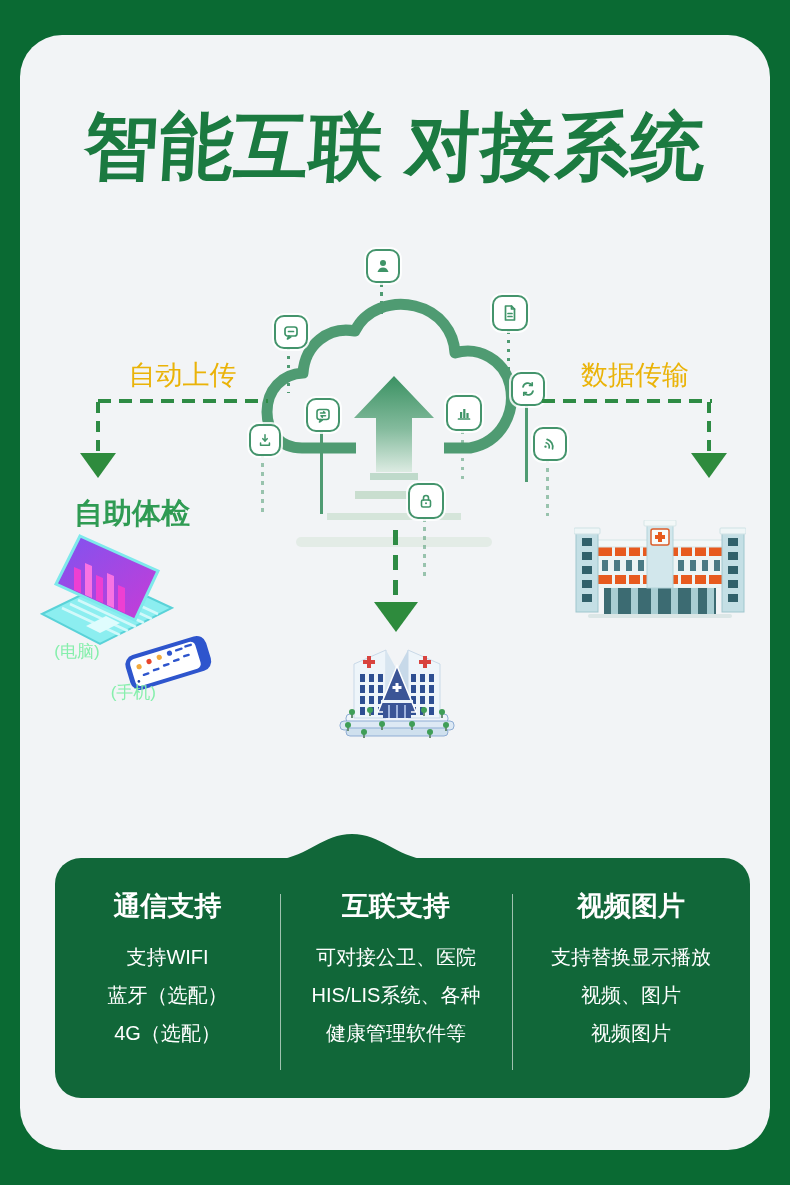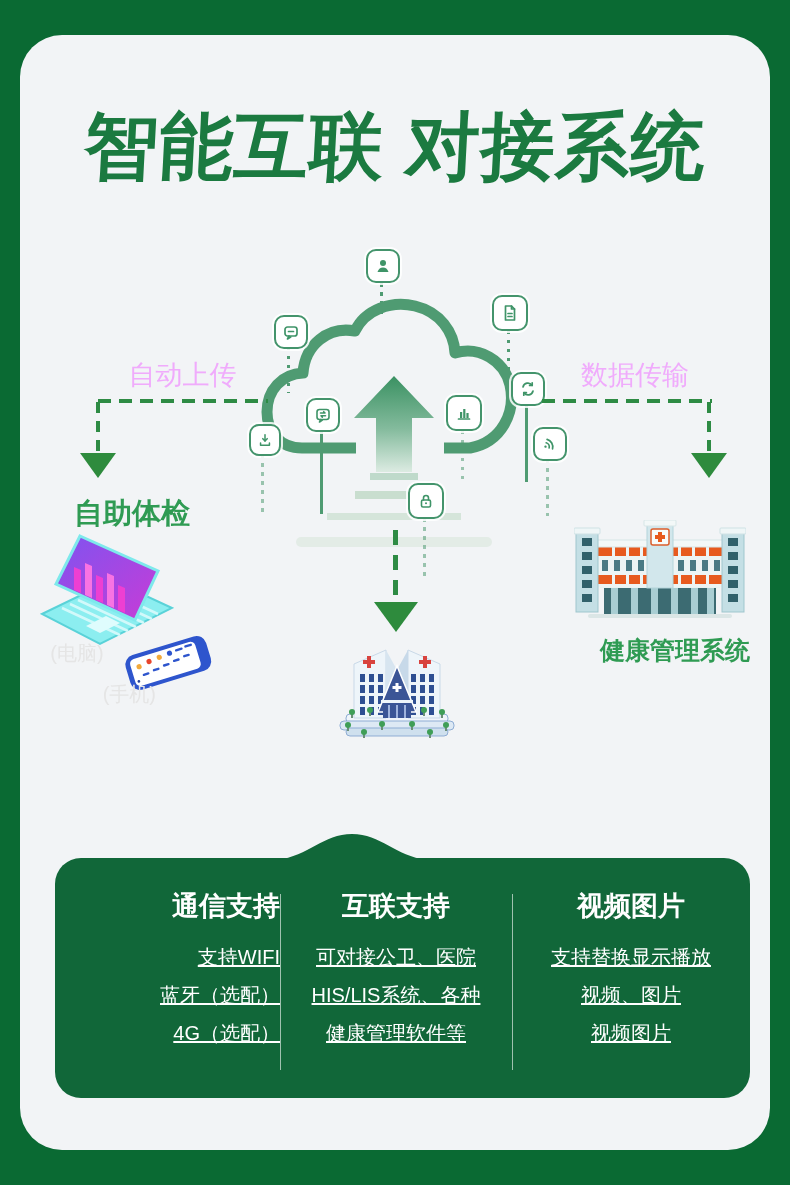--- a/index.html
+++ b/index.html
@@ -5,48 +5,48 @@
   html,body{margin:0;padding:0;background:#0a6a33;}
   #canvas{position:relative;width:790px;height:1185px;margin:0 auto;background:#0a6a33;overflow:hidden;
           font-family:"Liberation Sans","DejaVu Sans",sans-serif;}
   .abs{position:absolute;}
   
   #card{left:20px;top:35px;width:750px;height:1115px;border-radius:42px;background:#f2f4f6;}
   
   #page-title{left:0;right:0;top:98px;text-align:center;font-size:74px;font-weight:800;
               color:#1b7a40;letter-spacing:1px;transform:skewX(-3deg);white-space:nowrap;}
   
-  .flow-label{font-size:27px;color:#f0abfc;text-align:center;white-space:nowrap;}
+  .flow-label{font-size:27px;color:#eab308;text-align:center;white-space:nowrap;}
   
   .dash-h{height:4px;background:repeating-linear-gradient(90deg,#2e8b44 0 13px,transparent 13px 21px);}
   .dash-v{width:4px;background:repeating-linear-gradient(180deg,#2e8b44 0 11px,transparent 11px 19px);}
   .bigdash-v{width:5px;background:repeating-linear-gradient(180deg,#2e8b44 0 15px,transparent 15px 25px);}
   .dots-v{width:3px;background:repeating-linear-gradient(180deg,#4f9b72 0 3.5px,transparent 3.5px 9px);}
   .solid-v{width:3px;background:#4f9b72;}
   .fade{opacity:.55;}
   .tri-down{width:0;height:0;border-left:18px solid transparent;border-right:18px solid transparent;
             border-top:25px solid #2e8b3d;}
   .tri-down.big{border-left-width:22px;border-right-width:22px;border-top-width:30px;}
   
   .cicon{width:30px;height:30px;background:#fff;border:2px solid #44946c;border-radius:10px;
          display:flex;align-items:center;justify-content:center;box-shadow:0 0 0 2px rgba(255,255,255,.85);}
   .cicon svg{display:block;}
   
   .node-label{color:#2f9b53;font-weight:700;text-align:right;white-space:nowrap;}
-  .caption{font-size:20px;color:#e5e5e5;white-space:nowrap;}
+  .caption{font-size:17px;color:#86efac;white-space:nowrap;}
   
   #panel{left:55px;top:858px;width:695px;height:240px;border-radius:26px;background:#116739;}
   #panel .hump{position:absolute;left:222px;top:-26px;}
   #panel .divider{position:absolute;top:36px;height:176px;width:1px;background:rgba(255,255,255,.6);}
   #panel .d1{left:225px;} #panel .d2{left:457px;}
   #panel .cols{display:flex;padding-top:30px;}
   .col{text-align:center;color:#fff;}
-  .col.c1{flex:0 0 225px;text-align:right;} .col.c2{flex:0 0 232px;} .col.c3{flex:1;}
+  .col.c1{flex:0 0 225px;} .col.c2{flex:0 0 232px;} .col.c3{flex:1;}
   .col-title{font-size:27px;font-weight:700;margin-bottom:14px;}
-  .col-line{font-size:20px;line-height:38px;text-decoration:underline;}
+  .col-line{font-size:20px;line-height:38px;}
 </style>
 </head>
 <body>
 
 <div id="canvas">
   <div id="card" class="abs"></div>
 
   <div id="page-title" class="abs">智能互联 对接系统</div>
 
   <svg class="abs" style="left:250px;top:290px;" width="296" height="272" viewBox="0 0 296 272">
@@ -265,21 +265,20 @@
         <rect x="154" y="46" width="10" height="8"></rect>
         <rect x="154" y="60" width="10" height="8"></rect>
         <rect x="154" y="74" width="10" height="8"></rect>
       </g>
     <rect x="73" y="4" width="26" height="64" fill="#d2e7ec" stroke="#b4d4da"></rect>
     <rect x="70" y="0" width="32" height="6" rx="1" fill="#f3f8f8" stroke="#d7e6e7"></rect>
     <rect x="77" y="9" width="18" height="16" rx="2" fill="#f7fbfb" stroke="#db5f2c" stroke-width="1.5"></rect>
     <rect x="84" y="12" width="4" height="10" fill="#e75a1e"></rect>
       <rect x="81" y="15" width="10" height="4" fill="#e75a1e"></rect>
   </svg>
-  <div class="abs node-label" style="left:570px;top:634px;width:180px;font-size:25px;">健康管理系统</div>
 
   <div class="abs bigdash-v" style="left:393px;top:530px;height:72px;"></div>
   <div class="abs tri-down big" style="left:374px;top:602px;"></div>
 
   <svg class="abs" style="left:336px;top:640px;" width="122" height="106" viewBox="0 0 122 106">
     <rect x="10" y="74" width="102" height="9" rx="4" fill="#f0f5fa" stroke="#8fadd4"></rect>
     <rect x="4" y="81" width="114" height="9" rx="4" fill="#dde9f4" stroke="#8fadd4"></rect>
     <rect x="10" y="88" width="102" height="8" rx="4" fill="#cfe0ee" stroke="#8fadd4"></rect>
     <polygon points="18,24 50,10 50,78 18,78" fill="#eef5fa" stroke="#c9d9e8"></polygon>
     <polygon points="50,10 61,30 61,78 50,78" fill="#d7e5f0"></polygon>

